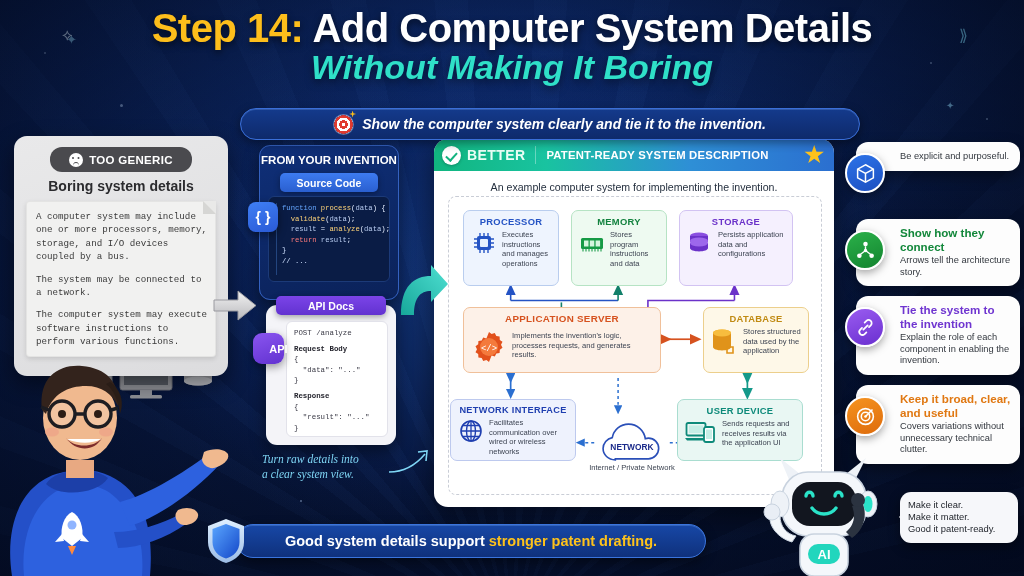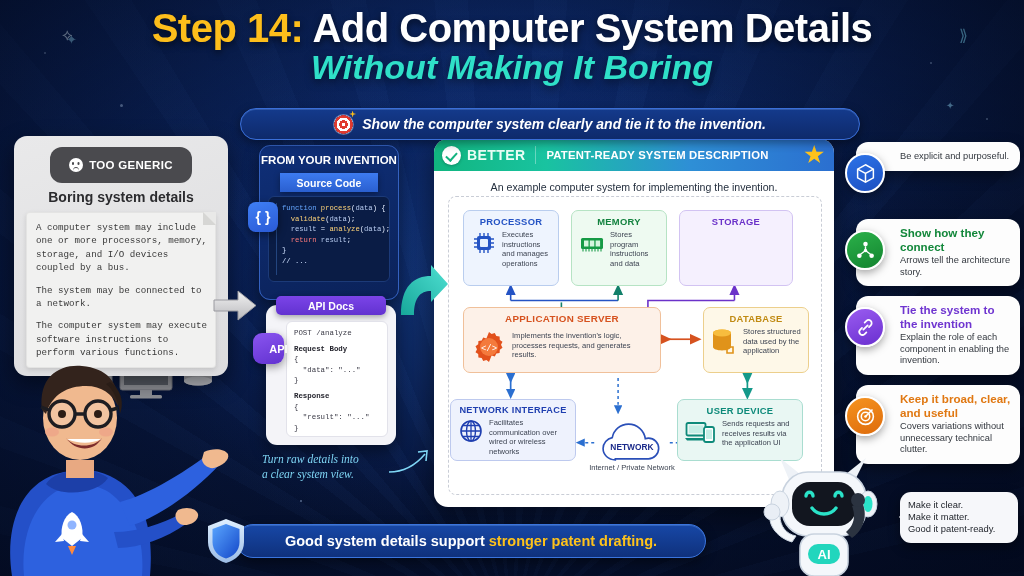--- a/index.html
+++ b/index.html
@@ -51,21 +51,21 @@
   .target-ico { width:19px; height:19px; border-radius:50%;
     background: radial-gradient(circle at 50% 50%, #fff 0 14%, #e03a2f 14% 33%, #fff 33% 50%, #e03a2f 50% 70%, #fff 70% 82%, #e03a2f 82% 100%);
     box-shadow:0 0 0 1px rgba(255,255,255,.35); position:relative; flex:0 0 auto; }
   .target-ico:after { content:""; position:absolute; right:-3px; top:-4px; width:7px; height:7px;
     background:#fdbe1b; clip-path: polygon(50% 0,61% 39%,100% 50%,61% 61%,50% 100%,39% 61%,0 50%,39% 39%); }
 
   
   .generic-card { position:absolute; left:14px; top:136px; width:214px; height:240px; z-index:4;
     border-radius:13px; background: linear-gradient(160deg,#e9e9ea 0%, #dcdcde 100%);
     box-shadow: 0 8px 22px rgba(0,0,0,.45); padding:10px 12px; }
-  .generic-badge { margin:1px auto 0; width:142px; height:36px; border-radius:12px; background:#4a4a4e;
+  .generic-badge { margin:1px auto 0; width:142px; height:25px; border-radius:12px; background:#4a4a4e;
     display:flex; align-items:center; justify-content:center; gap:6px; }
   .generic-badge .lbl { color:#fff; font-size:11.5px; font-weight:bold; letter-spacing:.3px; }
   .sad-ico { width:14px; height:14px; border-radius:50%; background:#fff; position:relative; flex:0 0 auto; }
   .sad-ico:before { content:""; position:absolute; left:3px; top:4px; width:2.2px; height:2.6px; background:#4a4a4e; border-radius:1px;
     box-shadow: 5.5px 0 0 #4a4a4e; }
   .sad-ico:after { content:""; position:absolute; left:4px; top:9px; width:6px; height:3px;
     border-top:1.6px solid #4a4a4e; border-radius:50%/100% 100% 0 0; }
   .generic-title { text-align:center; color:#2b2b2e; font-size:14px; font-weight:bold; margin-top:6px; }
   .generic-note { margin-top:7px; background:#f1f1f0; border-radius:4px; padding:9px 9px 8px 10px;
     box-shadow: 0 2px 5px rgba(0,0,0,.12), inset 0 0 0 1px rgba(0,0,0,.05);
@@ -77,21 +77,21 @@
 
   
   .grey-arrow { position:absolute; left:212px; top:289px; width:46px; height:33px; z-index:5; }
 
   
   .mid-card { position:absolute; left:259px; top:145px; width:140px; height:155px; z-index:4;
     border-radius:11px; border:1px solid #3461c0;
     background: linear-gradient(165deg, #0f2f78 0%, #0b2259 100%);
     box-shadow: 0 6px 16px rgba(0,0,0,.45); }
   .mid-title { text-align:center; color:#fff; font-size:11.5px; font-weight:bold; line-height:13px; padding-top:8px; }
-  .src-pill { margin:6px auto 0; width:98px; height:19px; border-radius:0;
+  .src-pill { margin:6px auto 0; width:98px; height:19px; border-radius:5px;
     background: linear-gradient(180deg,#3d7bf0,#2a5fd0); display:flex; align-items:center; justify-content:center;
     box-shadow:0 2px 6px rgba(0,0,0,.35); }
   .src-pill .lbl { color:#fff; font-size:10.5px; font-weight:bold; }
   .code-box { margin:4px 8px 0; background:#0a1c45; border:1px solid #1c3a78; border-radius:6px;
     padding:6px 6px 6px 13px; height:86px; position:relative; overflow:hidden; }
   .code-box .gutter { position:absolute; left:7px; top:6px; bottom:6px; width:1px; background:#23457f; }
   .code-box .ln { font-family:"Liberation Mono", monospace; font-size:7.2px; line-height:10.6px; white-space:pre; color:#cfe0ff; }
   .c-kw { color:#66a7ff; } .c-fn { color:#ffd479; } .c-var { color:#b8ccf0; }
   .c-ret { color:#ff7b7b; } .c-cm { color:#6d84ad; } .c-pl { color:#e6eeff; }
   .brace-chip { position:absolute; left:-12px; top:56px; width:30px; height:30px; border-radius:8px;
@@ -394,20 +394,30 @@
             <g stroke="#169a45" stroke-width="1.1">
                 <path d="M4 19v2.5M7 19v2.5M10 19v2.5M13 19v2.5M16 19v2.5M19 19v2.5M22 19v2.5"></path>
               </g>
           </svg>
           <div class="nd">Stores program instructions and data</div>
         </div>
       </div>
 
       <div class="node n-storage">
         <div class="nt">STORAGE</div>
+        <div class="nb">
+          <svg class="ni" width="26" height="26" viewBox="0 0 26 26">
+            <ellipse cx="12" cy="6" rx="9" ry="3.4" fill="#8a4fe0"></ellipse>
+            <path d="M3 6v5c0 1.9 4 3.4 9 3.4s9-1.5 9-3.4V6" fill="#6b32c9"></path>
+            <ellipse cx="12" cy="11" rx="9" ry="3.4" fill="#9d68ec"></ellipse>
+            <path d="M3 13v5c0 1.9 4 3.4 9 3.4s9-1.5 9-3.4v-5" fill="#6b32c9"></path>
+            <ellipse cx="12" cy="13" rx="9" ry="3.4" fill="#9d68ec"></ellipse>
+          </svg>
+          <div class="nd">Persists application data and configurations</div>
+        </div>
       </div>
 
       <div class="node n-appserver">
         <div class="nt">APPLICATION SERVER</div>
         <div class="nb" style="padding-top:5px;">
           <svg class="ni" width="36" height="36" viewBox="0 0 36 36">
             <path d="M18 3l2.6 2.1 3.2-1 1.5 3 3.3.5.2 3.3 2.7 1.9-1.5 3 1.5 3-2.7 1.9-.2 3.3-3.3.5-1.5 3-3.2-1L18 33l-2.6-2.1-3.2 1-1.5-3-3.3-.5-.2-3.3-2.7-1.9 1.5-3-1.5-3 2.7-1.9.2-3.3 3.3-.5 1.5-3 3.2 1z" fill="#e2511c"></path>
             <circle cx="18" cy="18" r="9" fill="#f47a3c"></circle>
             <text x="18" y="22" font-family="'Liberation Mono',monospace" font-size="9" fill="#fff" text-anchor="middle">&lt;/&gt;</text>
           </svg>

